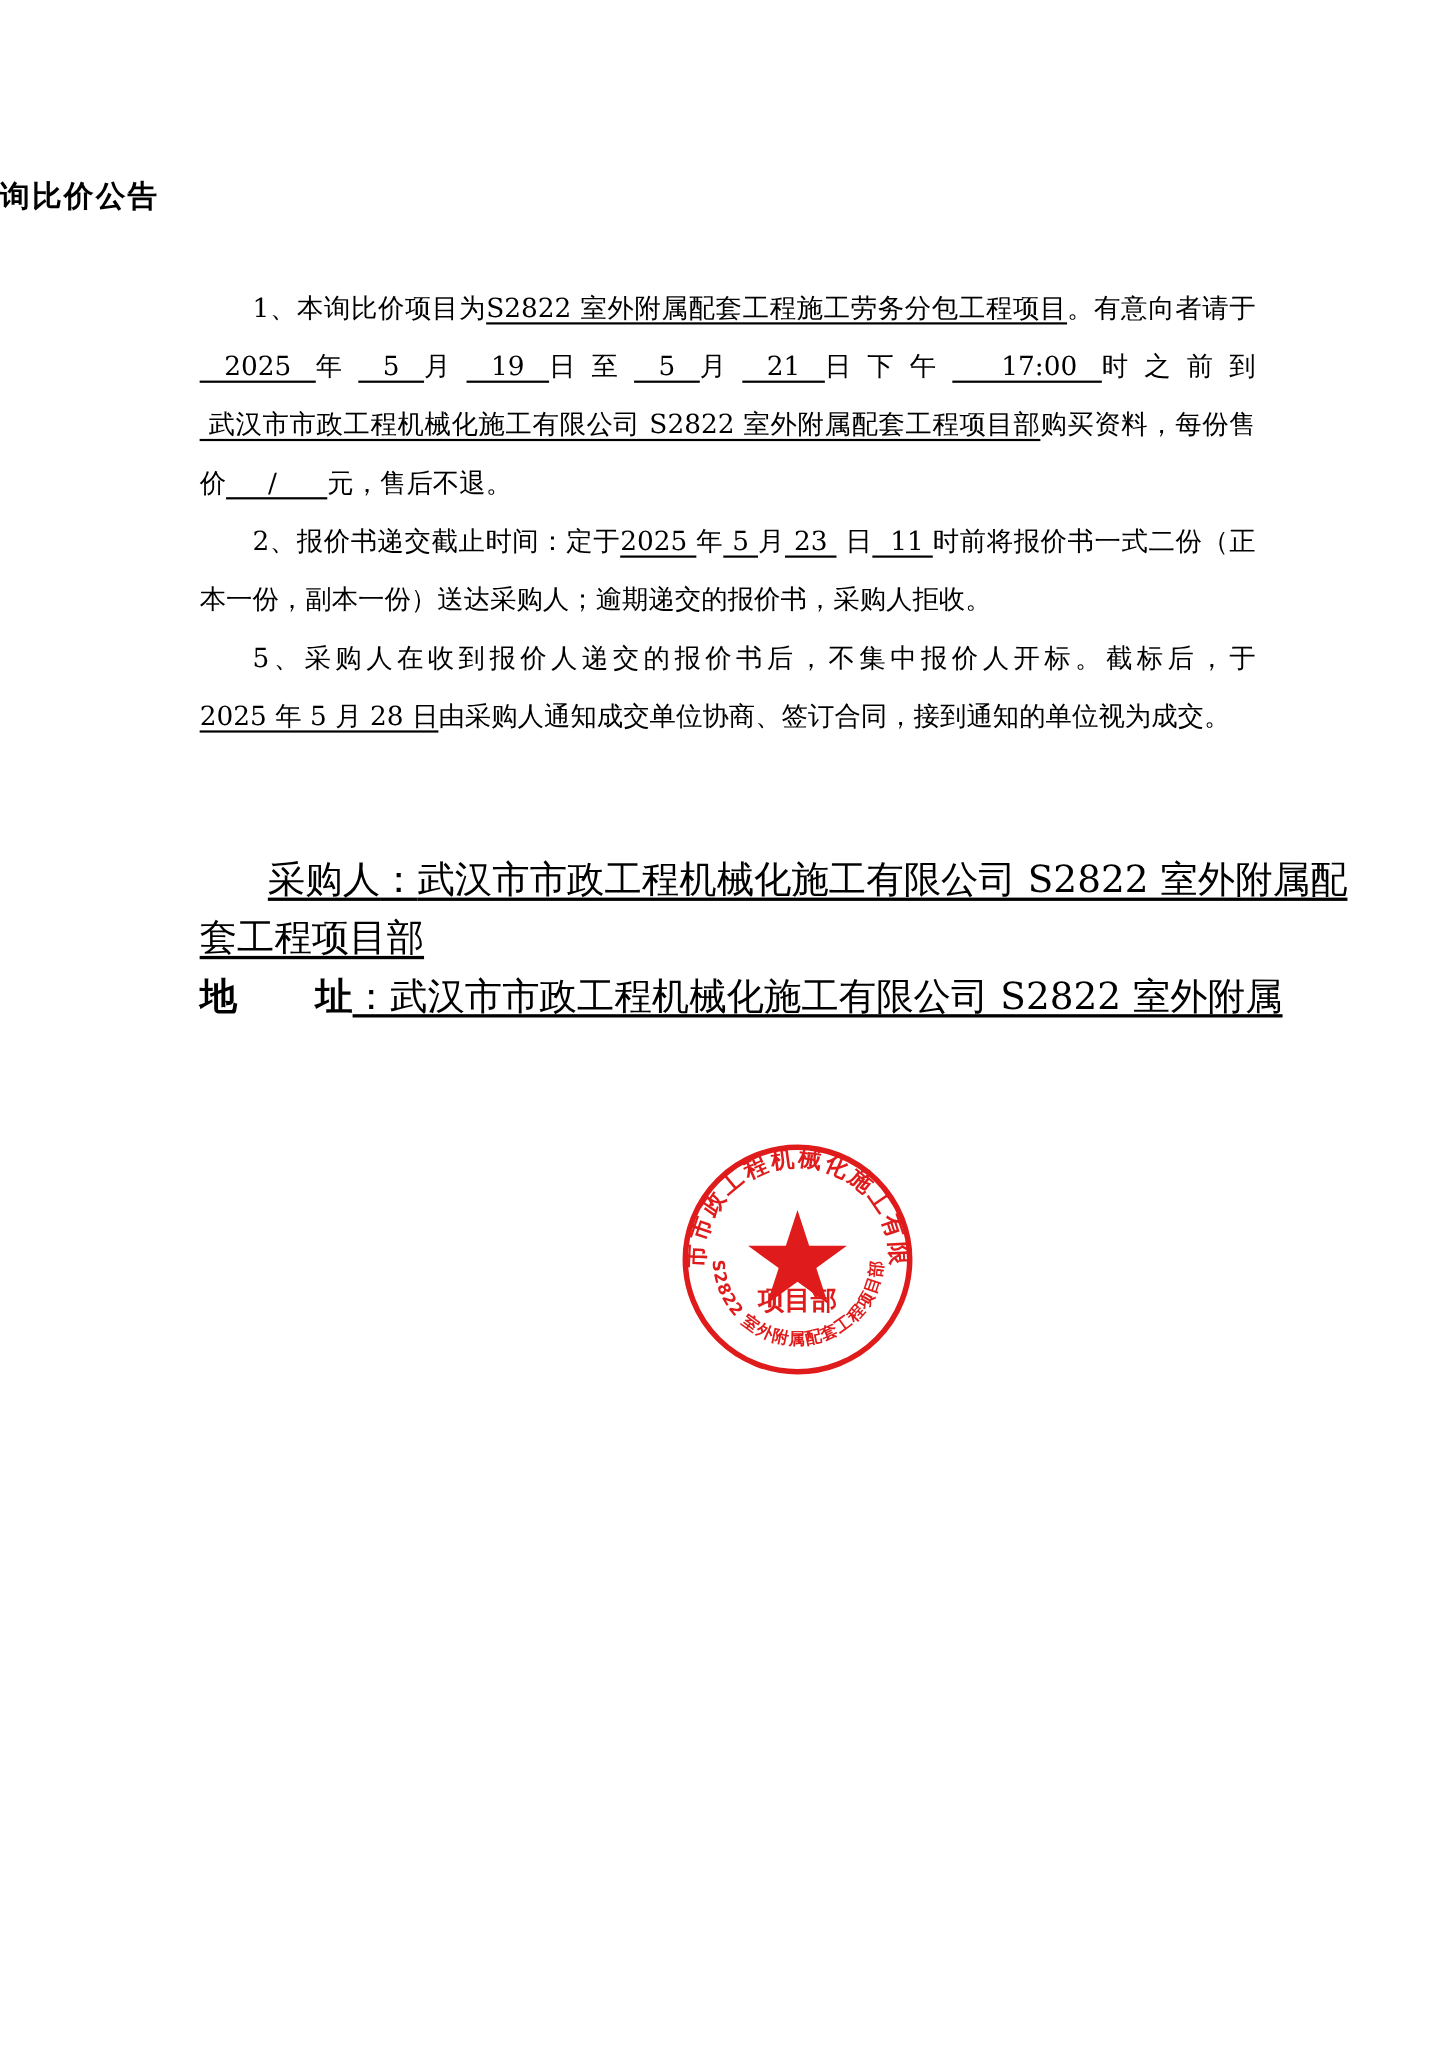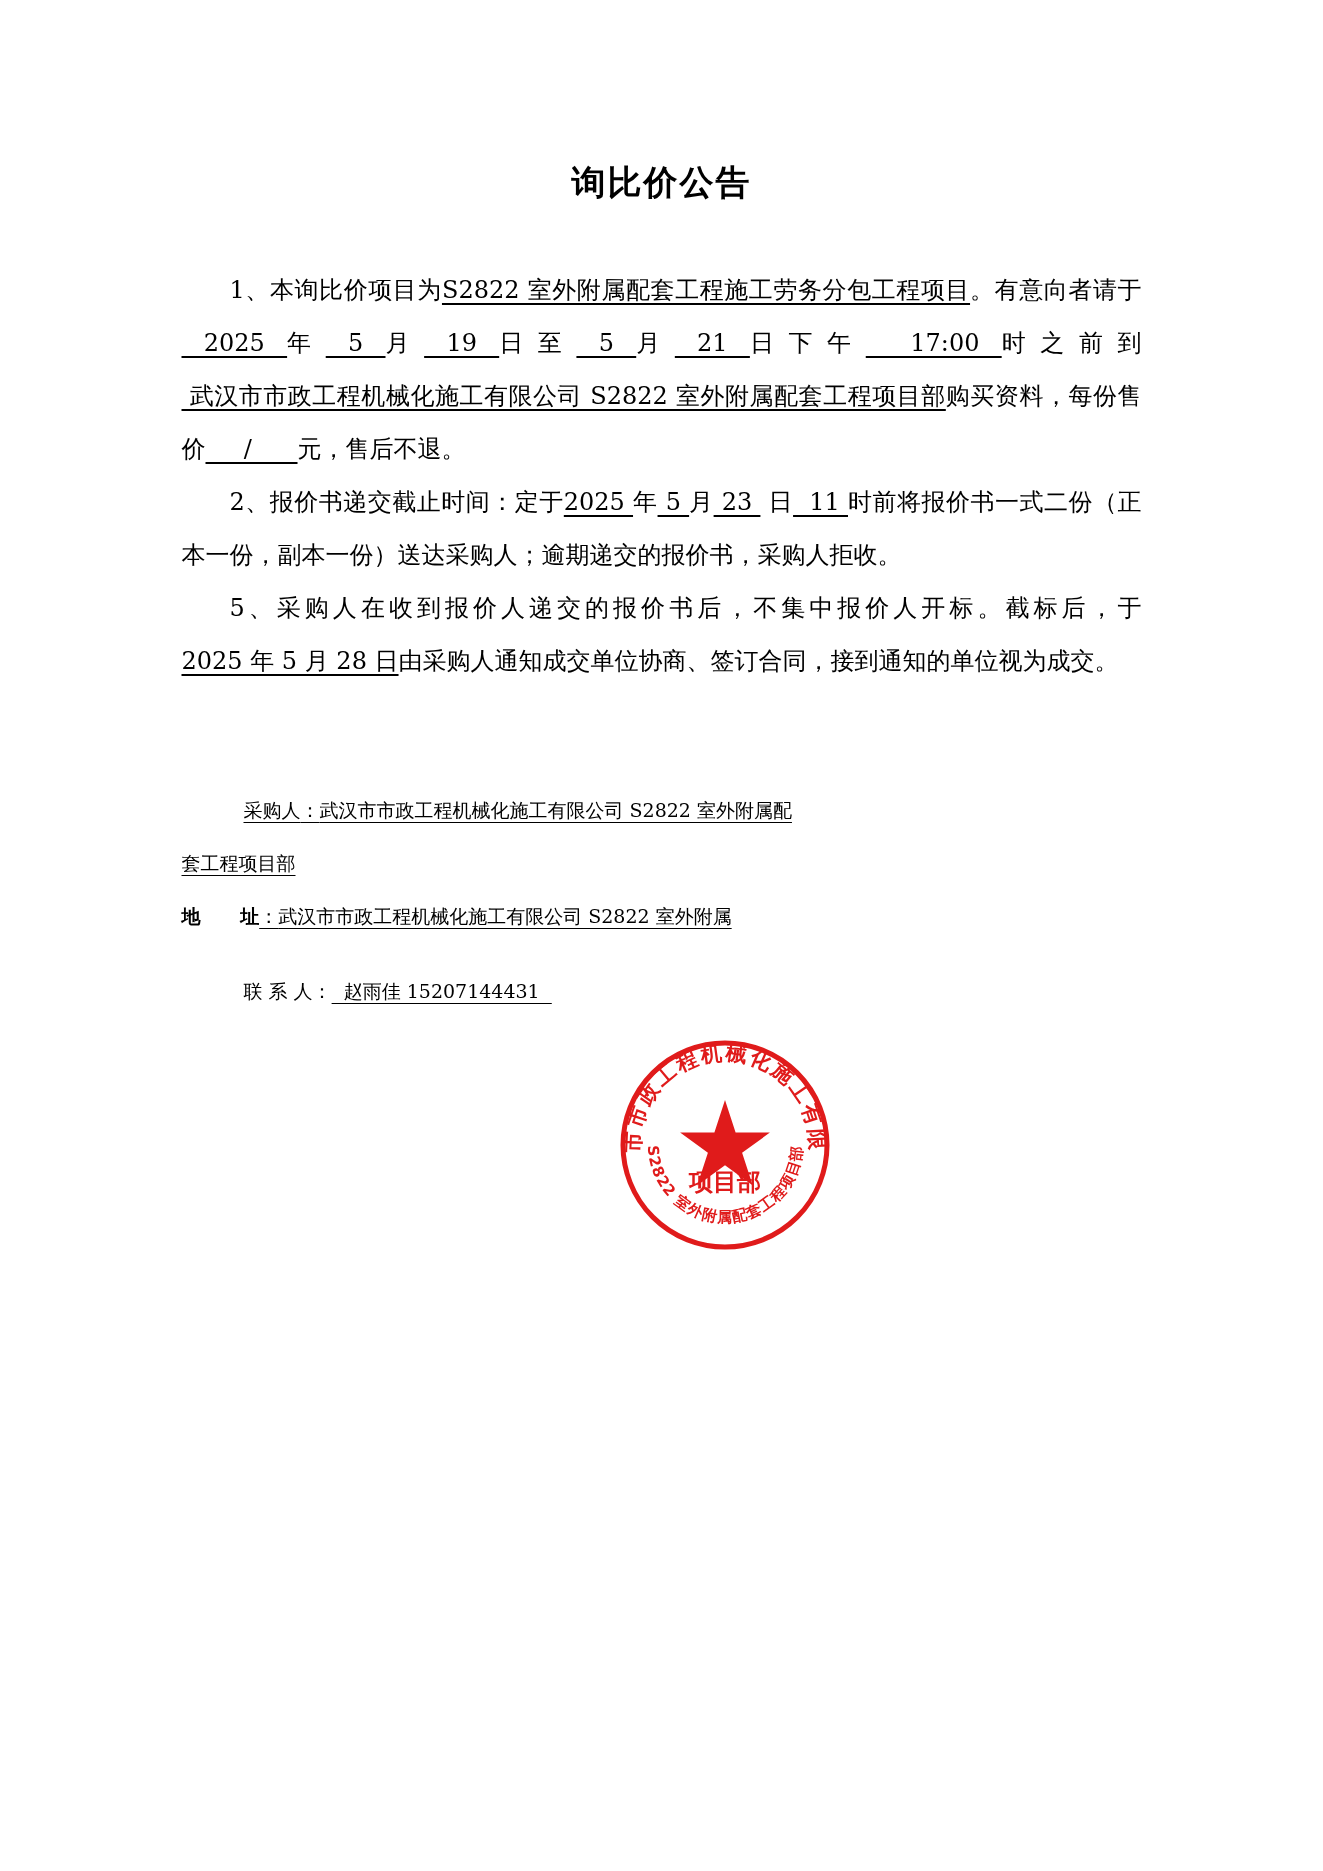--- a/index.html
+++ b/index.html
@@ -16,22 +16,21 @@
     overflow: hidden;
   }
   .page {
     position: relative;
     width: 1323px;
     height: 1871px;
     box-sizing: border-box;
     padding: 0;
   }
   .doc-title {
-    text-align: center;
-    font-size: 34px;
+    font-size: 27px;
     font-weight: bold;
     letter-spacing: 2px;
     margin-top: 160px;
     margin-bottom: 0;
     font-family: "DejaVu Sans", "Liberation Sans", sans-serif;
   }
   .body-block {
     margin: 0 auto;
     width: 960px;
     padding-top: 58px;
@@ -50,21 +49,21 @@
   }
   .u-sp {
     text-decoration: underline;
     text-underline-offset: 5px;
     white-space: pre;
   }
   .sign-block {
     margin: 0 auto;
     width: 960px;
     padding-top: 96px;
-    font-size: 19px;
+    font-size: 34px;
     line-height: 53px;
     position: relative;
   }
   .sign-line {
     margin: 0;
     white-space: nowrap;
   }
   .sign-line.indent {
     padding-left: 62px;
   }
@@ -104,21 +103,20 @@
   <div class="body-block">
     <p class="para" id="p1"><span class="" style="white-space: pre-wrap;">1、本询比价项目为</span><span class="u-sp">S2822 室外附属配套工程施工劳务分包工程项目</span><span class="" style="white-space: pre-wrap;">。有意向者请于</span><span class="u-sp"> 2025 </span><span class="" style="white-space: pre-wrap;">年</span><span class="u-sp"> 5 </span><span class="" style="white-space: pre-wrap;">月</span><span class="u-sp"> 19 </span><span class="" style="white-space: pre-wrap;">日至</span><span class="u-sp"> 5 </span><span class="" style="white-space: pre-wrap;">月</span><span class="u-sp"> 21 </span><span class="" style="white-space: pre-wrap;">日下午</span><span class="u-sp">  17:00 </span><span class="" style="white-space: pre-wrap;">时之前到</span><span class="u-sp"> 武汉市市政工程机械化施工有限公司 S2822 室外附属配套工程项目部</span><span class="" style="white-space: pre-wrap;">购买资料，每份售价</span><span class="u-sp">     /      </span><span class="" style="white-space: pre-wrap;">元，售后不退。</span></p>
     <p class="para" id="p2"><span class="" style="white-space: pre-wrap;">2、报价书递交截止时间：定于</span><span class="u-sp">2025 </span><span class="" style="white-space: pre-wrap;">年</span><span class="u-sp"> 5 </span><span class="" style="white-space: pre-wrap;">月</span><span class="u-sp"> 23 </span><span class="" style="white-space: pre-wrap;"> 日</span><span class="u-sp">  11 </span><span class="" style="white-space: pre-wrap;">时前将报价书一式二份（正本一份，副本一份）送达采购人；逾期递交的报价书，采购人拒收。</span></p>
     <p class="para" id="p5"><span class="" style="white-space: pre-wrap;">5、采购人在收到报价人递交的报价书后，不集中报价人开标。截标后，于 </span><span class="u-sp">2025 年 5 月 28 日</span><span class="" style="white-space: pre-wrap;">由采购人通知成交单位协商、签订合同，接到通知的单位视为成交。</span></p>
   </div>
 
   <div class="sign-block">
     <p class="sign-line indent"><span class="u">采购人</span><span class="u">：</span><span class="u">武汉市市政工程机械化施工有限公司 S2822 室外附属配</span></p>
     <p class="sign-line right"><span class="u">套工程项目部</span></p>
     <p class="sign-line"><span class="label-sp">地      址</span><span class="u">：</span><span class="u">武汉市市政工程机械化施工有限公司 S2822 室外附属</span></p>
-    <p class="sign-line indent" style="padding-top:22px"><span>联 系 人：</span><span class="u-sp">  赵雨佳 15207144431  </span></p>
   </div>
 
   <div class="seal">
     <svg width="214" height="214" viewBox="0 0 214 214" xmlns="http://www.w3.org/2000/svg">
       <defs>
         <path id="arcTop" d="M 22,107 A 85,85 0 0 1 192,107"></path>
         <path id="arcBottom" d="M 30,107 A 77,77 0 0 0 184,107"></path>
       </defs>
       <circle cx="107" cy="107" r="102" fill="none" stroke="#e01b1b" stroke-width="5"></circle>
       <text class="seal-text" font-size="21" letter-spacing="2.5">

